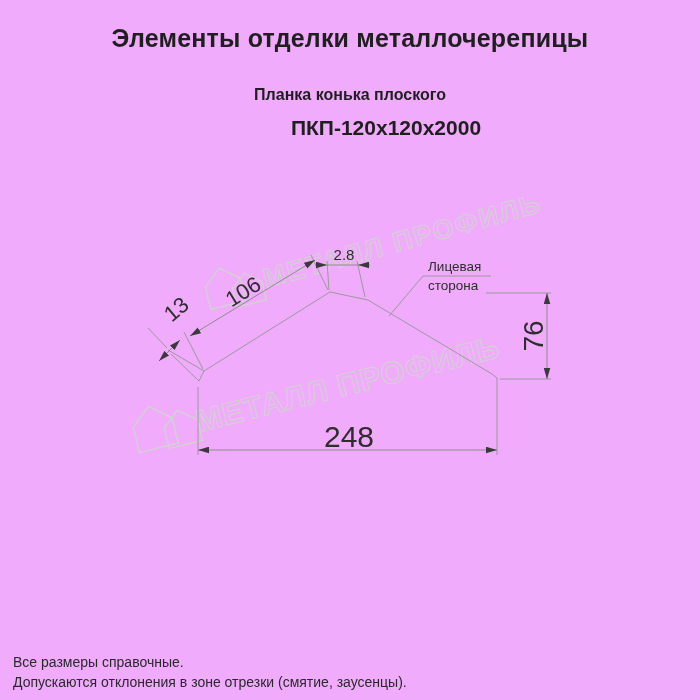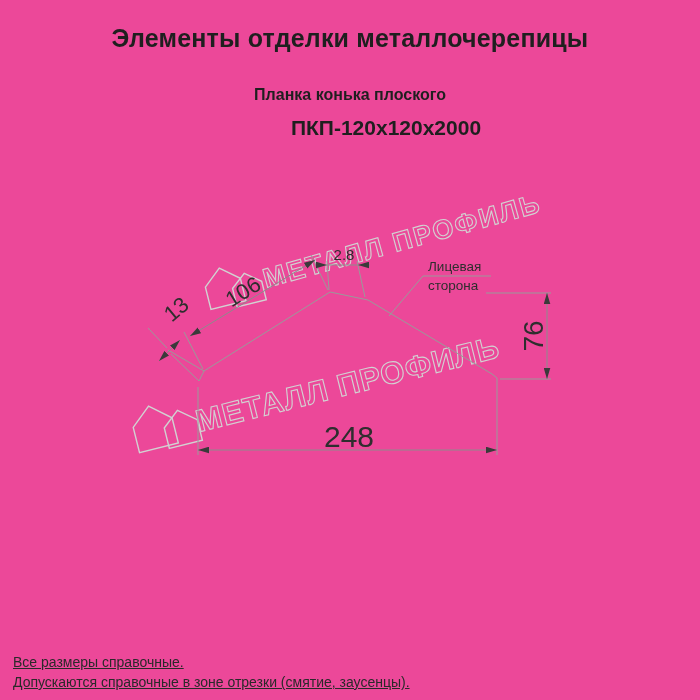--- a/index.html
+++ b/index.html
@@ -1,31 +1,31 @@
 <!DOCTYPE html>
 <html><head>
 <meta charset="utf-8">
 <style>
   html,body{margin:0;padding:0;background:#fff;}
   #page{
-    position:relative;width:700px;height:700px;background:#ec4899;overflow:hidden;
+    position:relative;width:700px;height:700px;background:#f0abfc;overflow:hidden;
     font-family:"Liberation Sans","DejaVu Sans",sans-serif;color:#1f1f1f;
   }
   .center-text{position:absolute;left:0;width:700px;text-align:center;white-space:nowrap;}
   #title{top:24px;font-size:25px;font-weight:bold;letter-spacing:.2px;}
   #product-name{top:86px;font-size:16px;font-weight:bold;}
   #product-code{top:116px;font-size:21px;font-weight:bold;margin-left:36px;}
   #drawing-svg{position:absolute;left:0;top:0;}
   .profile-line,.ext-line,.dim-line,.leader-line{fill:none;stroke:#9a9a9a;stroke-width:1;}
   .dim-line{stroke:#8c8c8c;}
   .dim-text{fill:#2e2e2e;}
   .label-text{fill:#2e2e2e;font-size:13.5px;}
   .wm-text{fill:none;stroke:#d2d2d2;stroke-width:1.1;font-weight:bold;}
   .wm-house{fill:none;stroke:#d2d2d2;stroke-width:1.4;}
-  #footnotes{position:absolute;left:13px;top:652px;font-size:14px;line-height:20px;color:#2a2a2a;text-decoration:underline;}
+  #footnotes{position:absolute;left:13px;top:652px;font-size:14px;line-height:20px;color:#2a2a2a;}
 </style>
 </head>
 <body>
 
 <div id="page">
 
   <div id="title" class="center-text">Элементы отделки металлочерепицы</div>
   <div id="product-name" class="center-text">Планка конька плоского</div>
   <div id="product-code" class="center-text">ПКП-120х120х2000</div>
 
@@ -80,16 +80,16 @@
     <text class="dim-text" font-size="22" text-anchor="middle" transform="translate(181,315) rotate(-40)">13</text>
     <text class="dim-text" font-size="28" text-anchor="middle" transform="translate(543,336) rotate(-90)">76</text>
     <text class="dim-text" x="349" y="447" font-size="30" text-anchor="middle">248</text>
 
     <text class="label-text" x="428" y="271">Лицевая</text>
     <text class="label-text" x="428" y="290">сторона</text>
   </svg>
 
   <div id="footnotes">
     <div>Все размеры справочные.</div>
-    <div>Допускаются справочные в зоне отрезки (смятие, заусенцы).</div>
+    <div>Допускаются отклонения в зоне отрезки (смятие, заусенцы).</div>
   </div>
 
 </div>
 
 </body></html>

